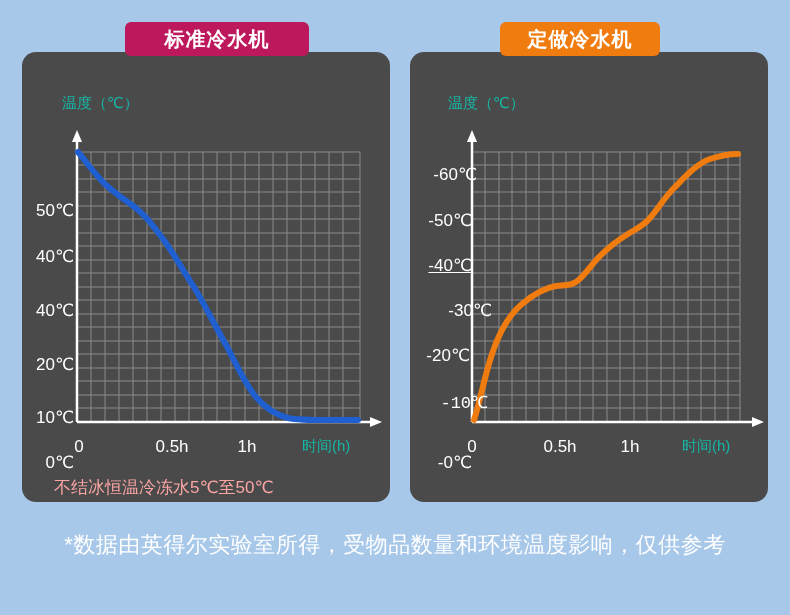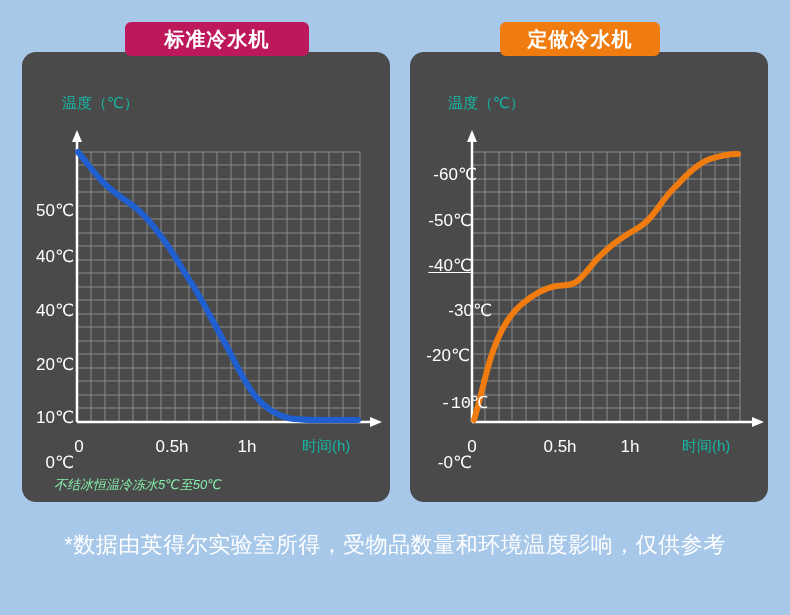--- a/index.html
+++ b/index.html
@@ -44,24 +44,23 @@
   .ytick,.xtick{
     position:absolute;
     color:#ffffff;
     font-size:17px;
     white-space:nowrap;
     text-align:right;
   }
   .xtick{text-align:center;}
   .caption{
     position:absolute;
-    color:#86efac;
-    font-size:13px;
+    color:#fca5a5;
+    font-size:17px;
     white-space:nowrap;
-    font-style:italic;
   }
   .footnote{
     position:absolute;
     left:0;top:530px;width:790px;
     text-align:center;
     color:#ffffff;
     font-size:22px;
     letter-spacing:0.5px;
   }
   svg{display:block;}

